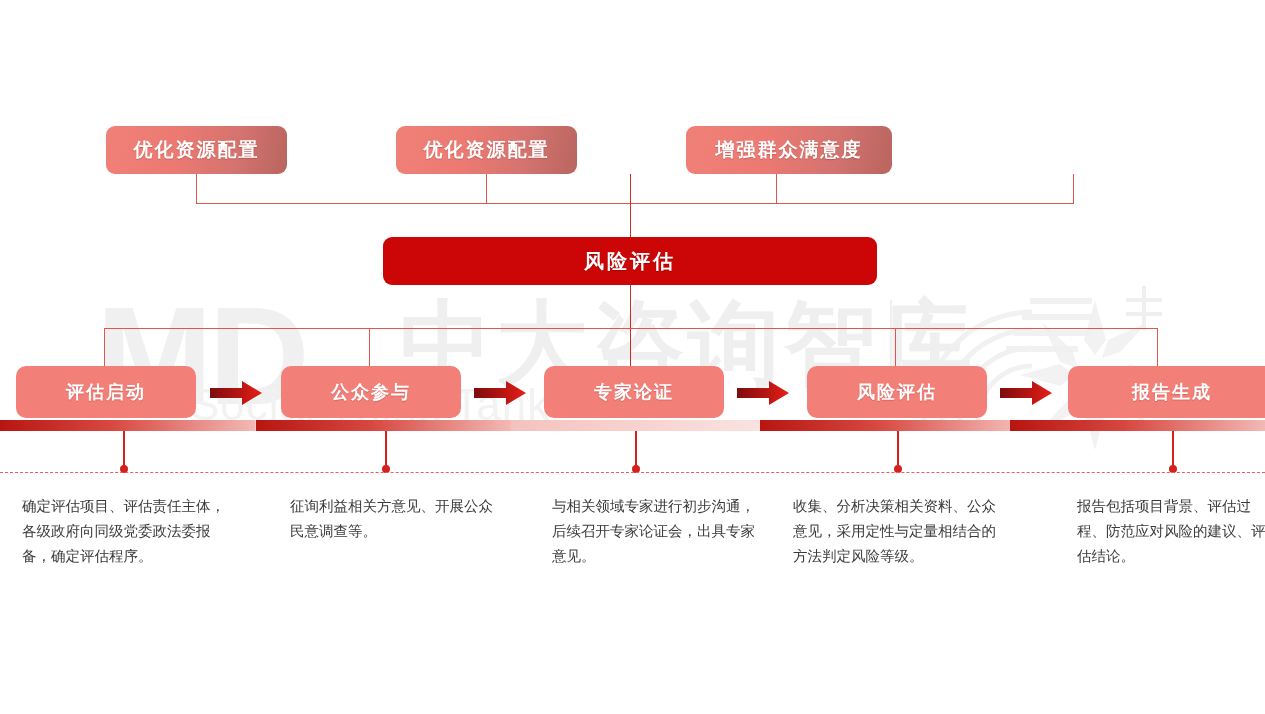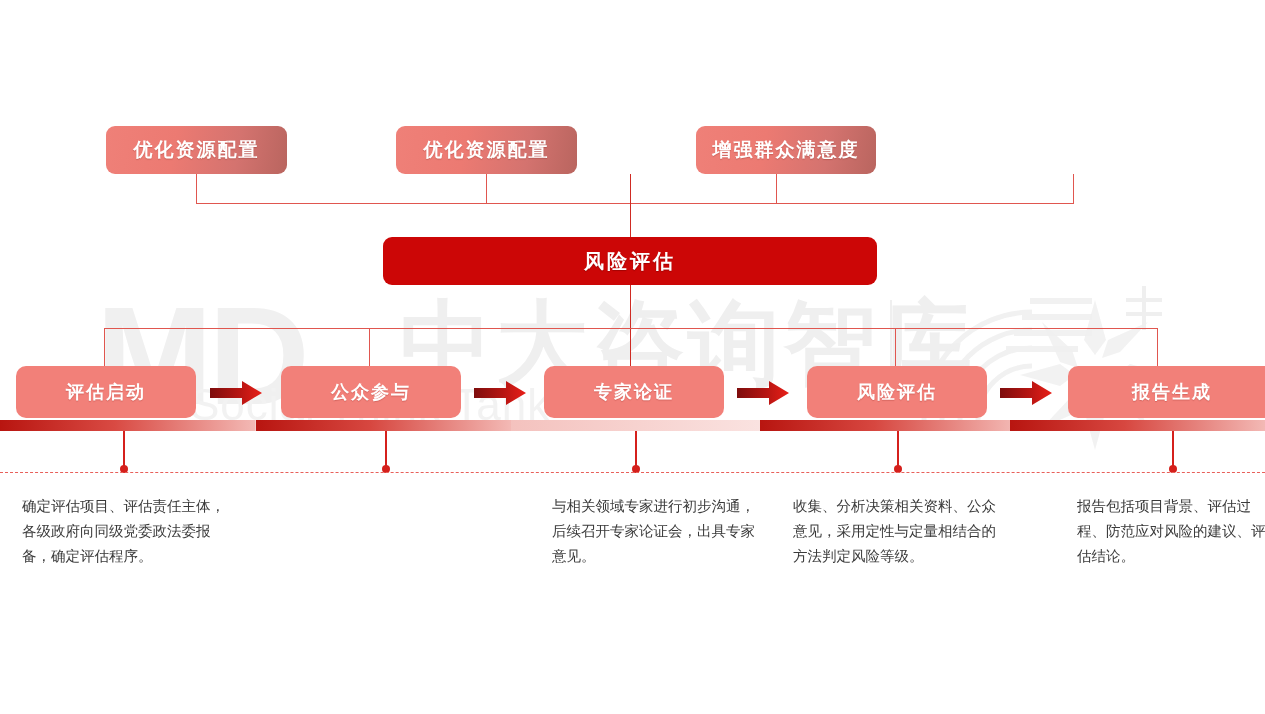--- a/index.html
+++ b/index.html
@@ -133,21 +133,21 @@
       <rect x="4" y="26" width="36" height="4"></rect>
     </g>
   </svg>
 
   <div class="goal" style="left:106px;top:126px;width:181px;">
     <span>优化资源配置</span>
   </div>
   <div class="goal" style="left:396px;top:126px;width:181px;">
     <span>优化资源配置</span>
   </div>
-  <div class="goal" style="left:686px;top:126px;width:180px;margin-left:10px;">
+  <div class="goal" style="left:686px;top:126px;width:206px;">
     <span>增强群众满意度</span>
   </div>
 
   <div class="ln ln-v" style="left:196px;top:174px;height:29px;"></div>
   <div class="ln ln-v" style="left:486px;top:174px;height:29px;"></div>
   <div class="ln ln-v" style="left:776px;top:174px;height:29px;"></div>
   <div class="ln ln-v" style="left:1073px;top:174px;height:29px;"></div>
   <div class="ln ln-h" style="left:196px;top:203px;width:878px;"></div>
   <div class="ln ln-v ln-mid" style="left:630px;top:174px;height:63px;"></div>
 
@@ -244,17 +244,18 @@
 
   <div class="stem" style="left:897px;top:431px;height:40px;"></div>
   <div class="dot" style="left:894px;top:465px;"></div>
 
   <div class="stem" style="left:1172px;top:431px;height:40px;"></div>
   <div class="dot" style="left:1169px;top:465px;"></div>
 
   <div class="dashed"></div>
 
   <div class="desc" style="left:22px;width:215px;">确定评估项目、评估责任主体，各级政府向同级党委政法委报备，确定评估程序。</div>
+  <div class="desc" style="left:290px;width:212px;">征询利益相关方意见、开展公众民意调查等。</div>
   <div class="desc" style="left:552px;width:212px;">与相关领域专家进行初步沟通，后续召开专家论证会，出具专家意见。</div>
   <div class="desc" style="left:793px;width:212px;font-family:Liberation Serif, serif;">收集、分析决策相关资料、公众意见，采用定性与定量相结合的方法判定风险等级。</div>
   <div class="desc" style="left:1077px;width:200px;">报告包括项目背景、评估过程、防范应对风险的建议、评估结论。</div>
 
 </div>
 
 </body></html>

